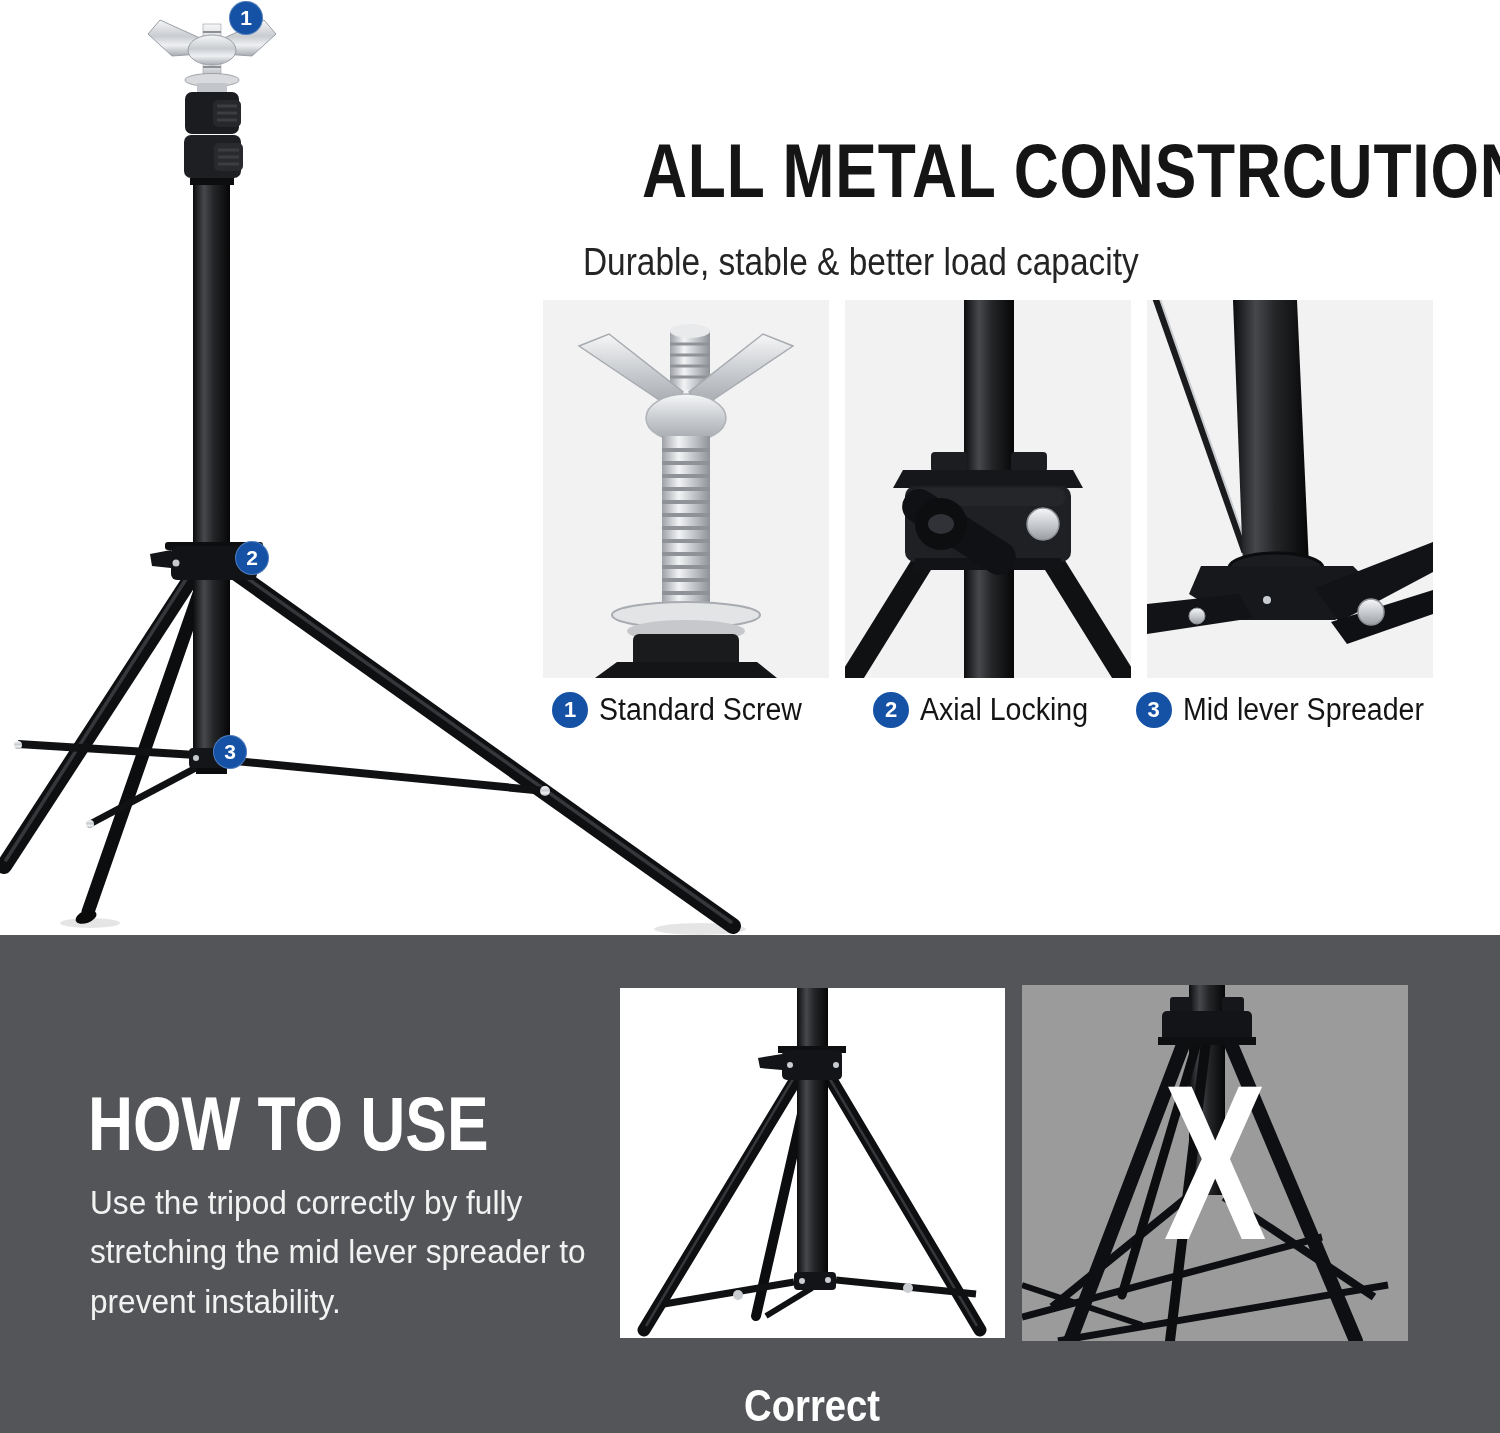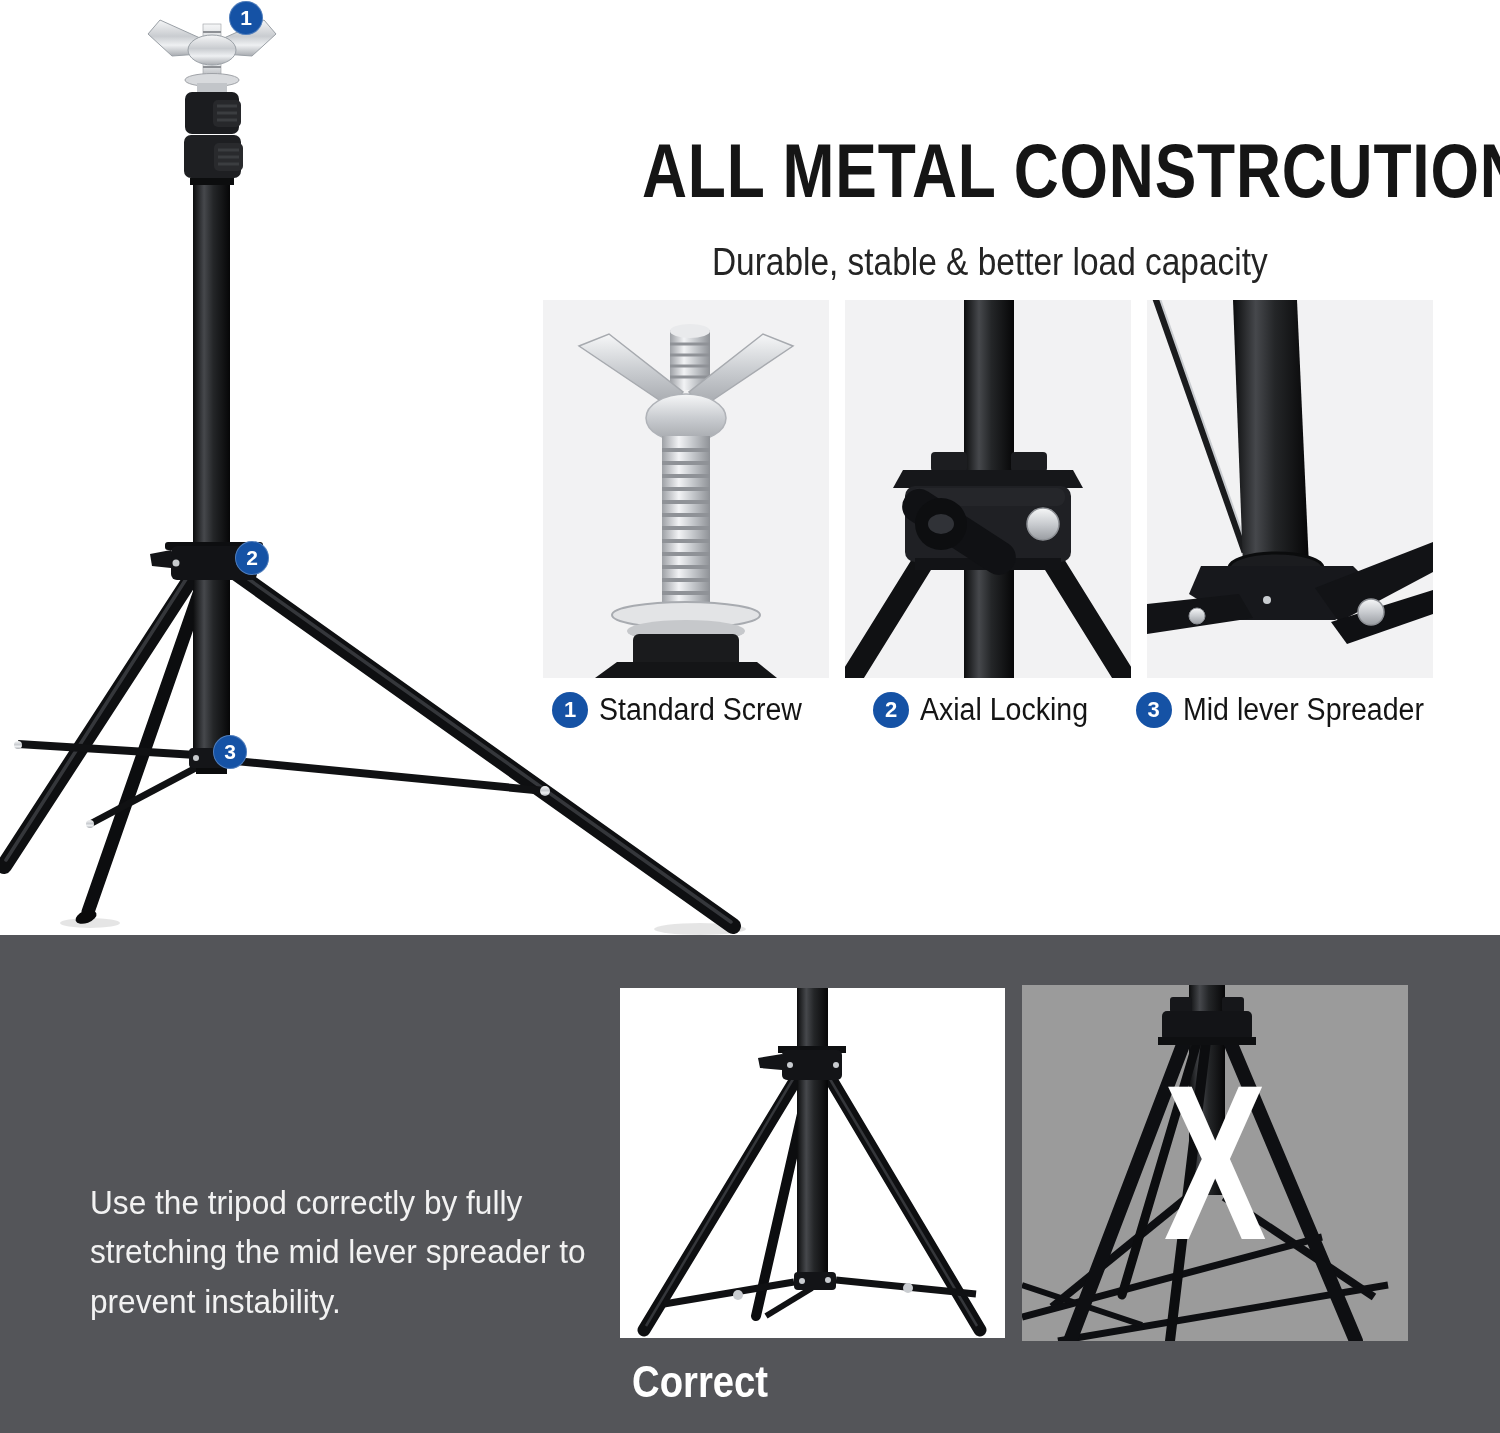--- a/index.html
+++ b/index.html
@@ -12,21 +12,21 @@
     position:absolute;width:34px;height:34px;border-radius:50%;
     background:#1552A5;color:#fff;display:flex;align-items:center;justify-content:center;
     font-weight:bold;font-size:21px;box-shadow:0 0 0 1px rgba(255,255,255,.25) inset;
   }
   .b1{left:229px;top:1px}.b2{left:235px;top:541px}.b3{left:213px;top:735px}
 
   
   .headline{position:absolute;left:545px;top:106px;width:890px;text-align:center;color:#151515;}
   .headline .big{display:inline-block;font-size:76px;font-weight:bold;white-space:nowrap;
     transform:scaleX(.82);transform-origin:center;letter-spacing:1px;}
-  .subtitle{position:absolute;left:545px;top:203px;width:890px;text-align:center;color:#242424;font-size:38px;}
+  .subtitle{position:absolute;left:545px;top:203px;width:890px;text-align:left;color:#242424;font-size:38px;}
   .subtitle span{display:inline-block;transform:scaleX(.88);transform-origin:center;white-space:nowrap;}
 
   
   .card{position:absolute;top:300px;width:286px;height:378px;background:#F2F2F3;overflow:hidden;}
   .card svg{display:block;width:286px;height:378px;}
   .card1{left:543px}.card2{left:845px}.card3{left:1147px}
 
   .caption{position:absolute;top:690px;width:286px;height:40px;display:flex;align-items:center;justify-content:center;gap:11px;}
   .cap1{left:543px}.cap2{left:845px}.cap3{left:1147px}
   .cbadge{flex:0 0 36px;width:36px;height:36px;border-radius:50%;background:#1552A5;color:#fff;
@@ -43,21 +43,21 @@
   .htu-title{position:absolute;left:88px;top:145px;color:#ffffff;font-size:76px;font-weight:bold;}
   .htu-title span{display:inline-block;transform:scaleX(.82);transform-origin:left center;white-space:nowrap;}
   .htu-body{position:absolute;left:90px;top:243px;width:560px;font-size:34px;line-height:1.45;
     color:#F2F2F2;transform:scaleX(.93);transform-origin:left top;}
   .photo{position:absolute;overflow:hidden;}
   .photo svg{display:block;width:100%;height:100%;}
   .correct{left:620px;top:53px;width:385px;height:350px;background:#ffffff;}
   .wrong{left:1022px;top:50px;width:386px;height:356px;background:#9B9B9B;}
   .xoverlay{position:absolute;inset:0;display:flex;align-items:center;justify-content:center;
     font-size:220px;font-weight:bold;color:#ffffff;transform:scaleX(.7);transform-origin:center;line-height:1;}
-  .pcap{position:absolute;top:421px;text-align:left;color:#ffffff;font-size:45px;font-weight:bold;}
+  .pcap{position:absolute;top:445px;text-align:center;color:#ffffff;font-size:45px;font-weight:bold;}
   .pcap span{display:inline-block;transform:scaleX(.85);transform-origin:center;}
   .pcap.capCorrect{left:620px;width:385px;}
   .pcap.capWrong{left:1022px;width:386px;}
 </style>
 </head>
 <body>
 
 <div class="canvas">
 
   <div class="hero">
@@ -274,20 +274,21 @@
   <div class="caption cap2">
     <span class="cbadge">2</span>
     <span class="clabel">Axial Locking</span>
   </div>
   <div class="caption cap3">
     <span class="cbadge">3</span>
     <span class="clabel">Mid lever Spreader</span>
   </div>
 
   <div class="bottom">
+    <h2 class="htu-title" style="margin:0"><span>HOW TO USE</span></h2>
     <p class="htu-body" style="margin:0">Use the tripod correctly by fully stretching the mid lever spreader to prevent instability.</p>
 
     <div class="photo correct">
       <svg viewBox="0 0 385 350">
         <defs>
           <linearGradient id="ok-pole" x1="0" y1="0" x2="1" y2="0">
             <stop offset="0" stop-color="#0b0c0d"></stop>
               <stop offset=".3" stop-color="#46484c"></stop>
             <stop offset=".55" stop-color="#242628"></stop>
               <stop offset="1" stop-color="#060607"></stop>

